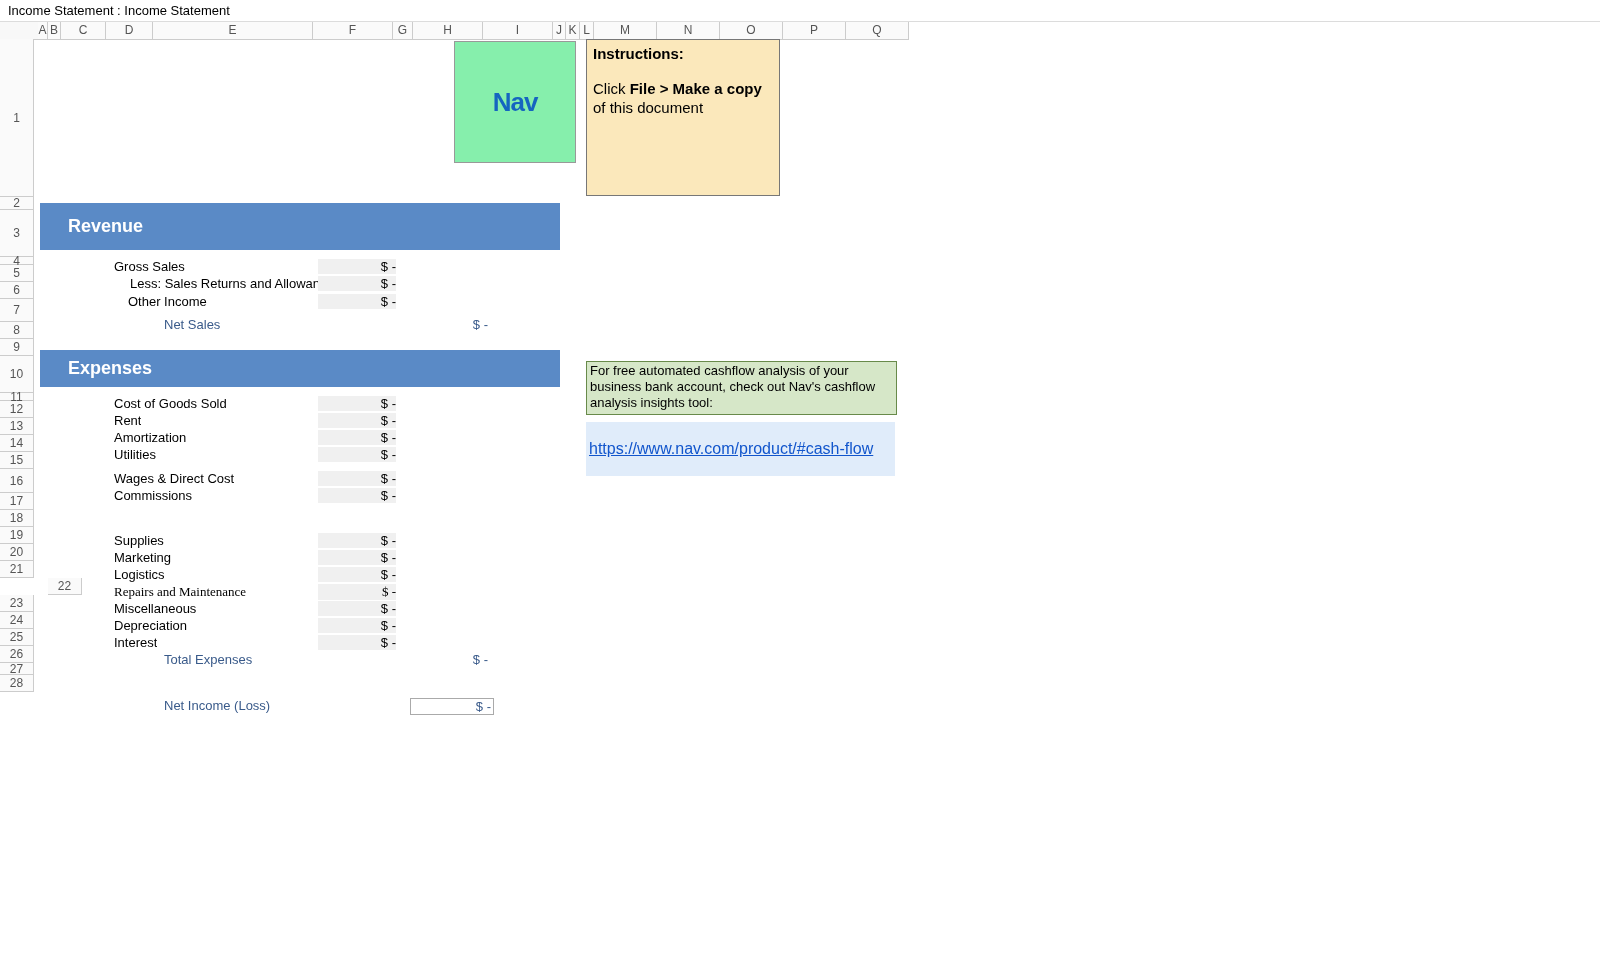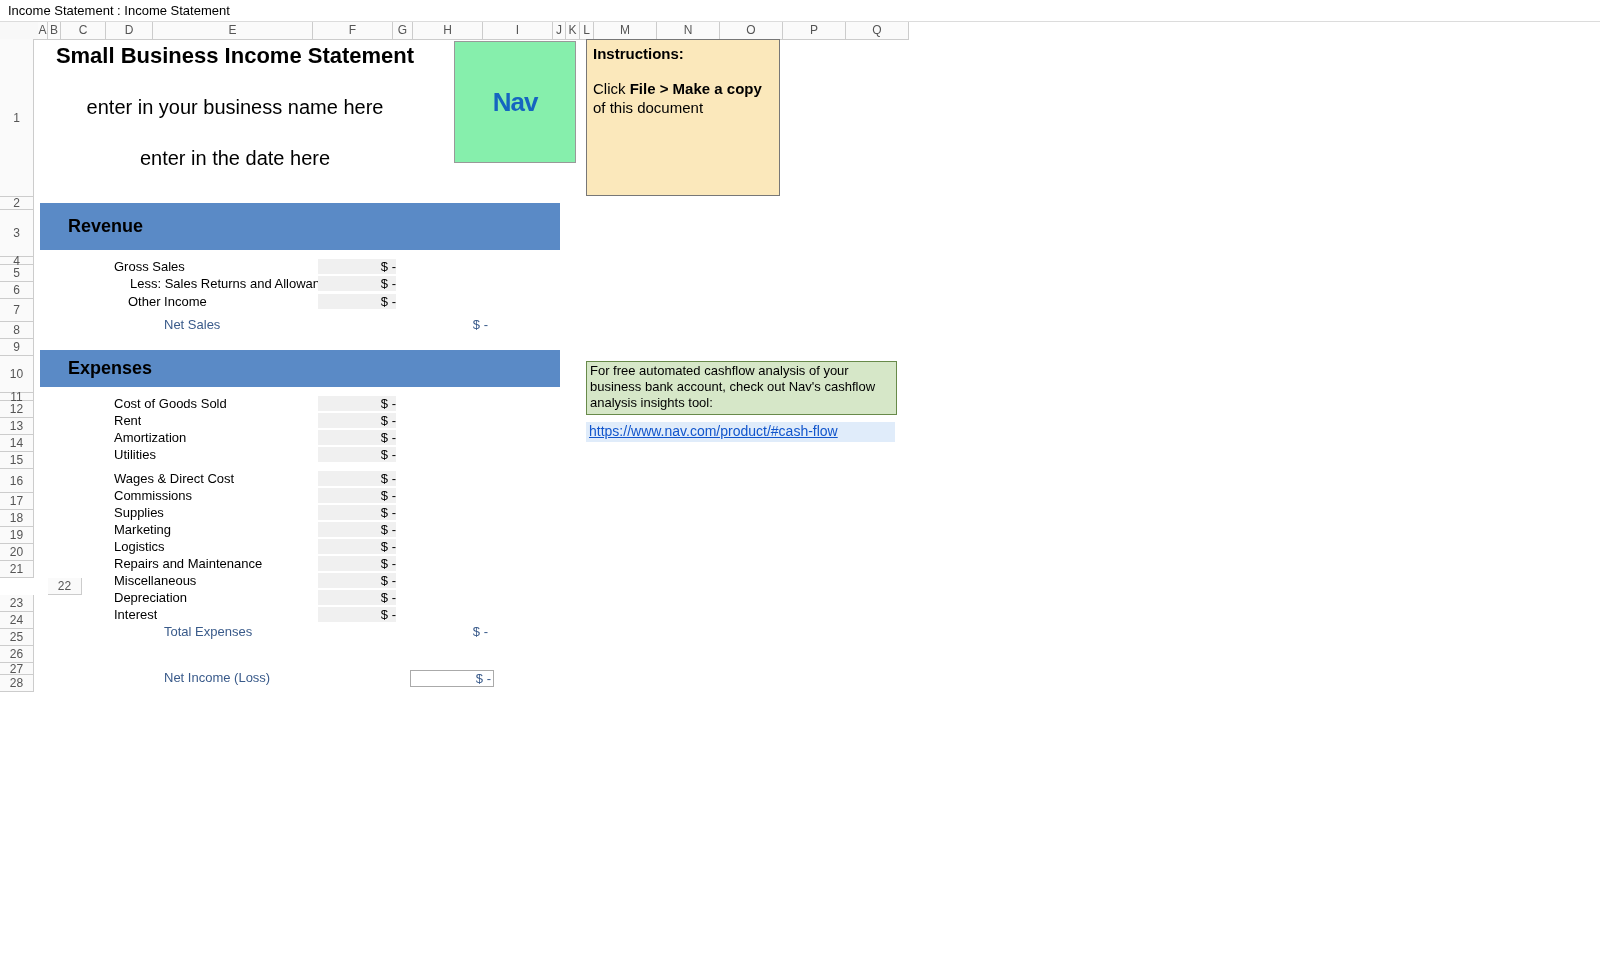--- a/index.html
+++ b/index.html
@@ -19,36 +19,36 @@
   .subtitle2{font-size:20px;padding-top:28px}
 
   .logo-box{position:absolute;left:414px;top:2px;width:120px;height:120px;border:1px solid #999;display:flex;align-items:center;justify-content:center;background:#86efac}
   .logo-txt{font-size:26px;font-weight:900;color:#1565c0;letter-spacing:-1px;font-family:Arial Black,Arial,Helvetica,sans-serif}
 
   .instructions-box{position:absolute;left:546px;top:0;width:180px;height:147px;border:1px solid #777;background:#fbe8bb;padding:4px 6px;font-size:15px;line-height:1.28}
   .instructions-box .hdr{font-weight:bold;font-size:15px}
   .instructions-box .gap{height:16px}
   .instructions-box b{font-weight:bold}
 
-  .section-bar{width:520px;background:#5a8ac6;color:#000000;font-size:18px;font-weight:bold;display:flex;align-items:center}
+  .section-bar{width:520px;background:#5a8ac6;color:#ffffff;font-size:18px;font-weight:bold;display:flex;align-items:center}
   .section-rev{height:47px}
   .section-exp{height:37px}
   .section-bar .pad{padding-left:28px}
 
   .line{height:17px;width:520px;position:relative;font-size:13px}
   .line .lbl{position:absolute;left:74px;top:1px;white-space:nowrap;overflow:hidden}
   .line .lbl-indent{left:90px}
   .line .lbl-sum{position:absolute;left:124px;top:1px;color:#395a8a;font-size:13px}
   .line .amt-f{position:absolute;left:278px;width:78px;text-align:right;top:1px}
   .line .amt-h{position:absolute;left:370px;width:78px;text-align:right;top:1px;color:#395a8a}
   .shaded{background:#f0f0f0}
   .boxed{border:1px solid #aaa}
 
   .green-box{position:absolute;left:546px;top:164px;width:303px;height:50px;border:1px solid #688a4a;background:#d6e7c8;font-size:13px;line-height:1.22;padding:1px 3px}
-  .link-row{position:absolute;left:546px;top:225px;width:303px;height:18px;background:#e0ecfa;font-size:14px;padding:1px 3px}
+  .link-row{position:absolute;left:546px;top:225px;width:303px;height:18px;background:#e0ecfa;font-size:16px;padding:18px 3px}
   .link-row a{color:#1155cc;text-decoration:underline}
 </style>
 </head>
 <body>
 <div class="page">
 
 <div class="tab-line">Income Statement : Income Statement</div>
 
 <div class="sheet-wrap">
 
@@ -101,25 +101,20 @@
         <div class="row-h" style="height: 17px;">24</div>
         <div class="row-h" style="height: 17px;">25</div>
         <div class="row-h" style="height: 17px;">26</div>
         <div class="row-h" style="height: 12px;">27</div>
         <div class="row-h" style="height: 17px;">28</div>
       </div>
 
   <div class="content">
 
     <div style="position:relative;height:158px">
-      <div class="title-block">
-        <div class="title-main">Small Business Income Statement</div>
-        <div class="subtitle">enter in your business name here</div>
-        <div class="subtitle2">enter in the date here</div>
-      </div>
       <div class="logo-box">
         <span class="logo-txt">Nav</span>
       </div>
       <div class="instructions-box">
         <div class="hdr">Instructions:</div>
         <div class="gap"></div>
         <div>
           <span>Click </span><b>File &gt; Make a copy</b>
         </div>
         <div>of this document</div>
@@ -185,33 +180,33 @@
             <span class="amt-f shaded">$ -</span>
           </div>
           <div class="line" style="height: 24px; display: flex; align-items: flex-end; position: relative;">
             <span class="lbl" style="bottom: 1px; top: auto;">Wages &amp; Direct Cost</span>
             <span class="amt-f shaded" style="bottom: 1px; top: auto;">$ -</span>
           </div>
           <div class="line" style="height: 17px;">
             <span class="lbl">Commissions</span>
             <span class="amt-f shaded">$ -</span>
           </div>
-          <div class="line" style="height: 17px;">
+          <div class="line" style="height: 17px; margin-top: 28px;">
             <span class="lbl">Supplies</span>
             <span class="amt-f shaded">$ -</span>
           </div>
           <div class="line" style="height: 17px;">
             <span class="lbl">Marketing</span>
             <span class="amt-f shaded">$ -</span>
           </div>
           <div class="line" style="height: 17px;">
             <span class="lbl">Logistics</span>
             <span class="amt-f shaded">$ -</span>
           </div>
-          <div class="line" style="height: 17px;">
+          <div class="line" style="height: 17px; font-family: Liberation Serif, serif;">
             <span class="lbl">Repairs and Maintenance</span>
             <span class="amt-f shaded">$ -</span>
           </div>
           <div class="line" style="height: 17px;">
             <span class="lbl">Miscellaneous</span>
             <span class="amt-f shaded">$ -</span>
           </div>
           <div class="line" style="height: 17px;">
             <span class="lbl">Depreciation</span>
             <span class="amt-f shaded">$ -</span>

